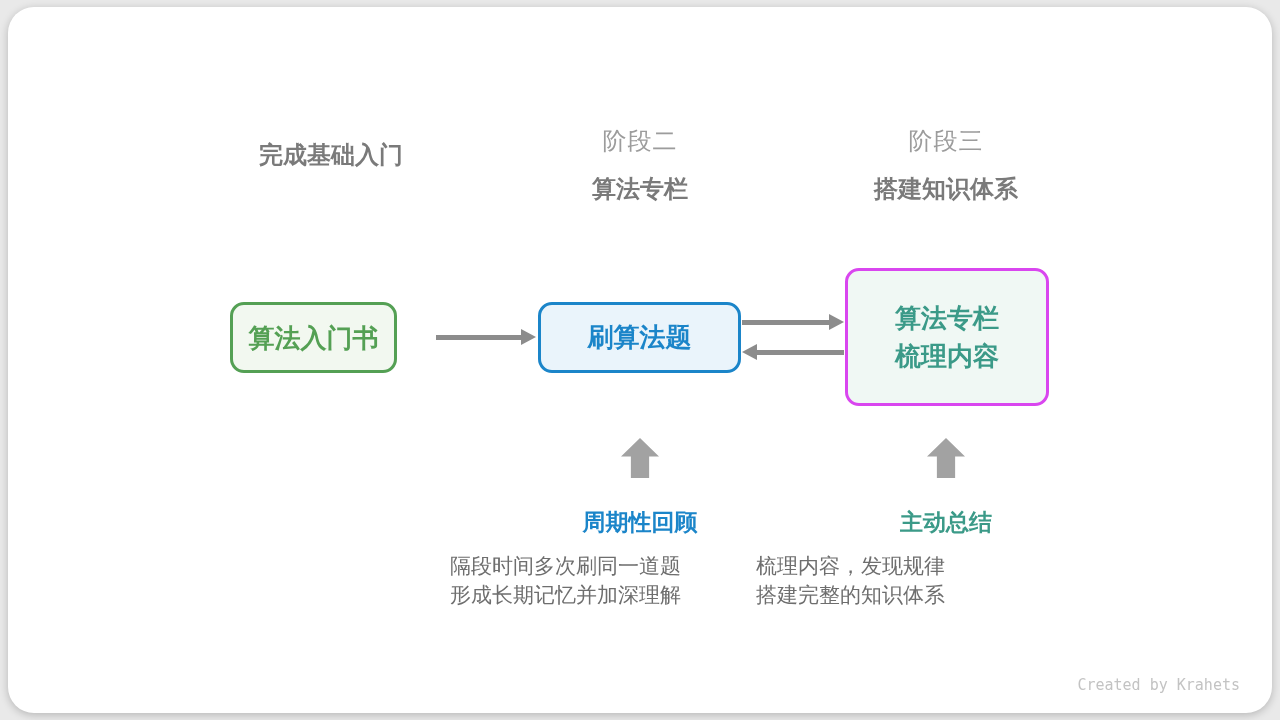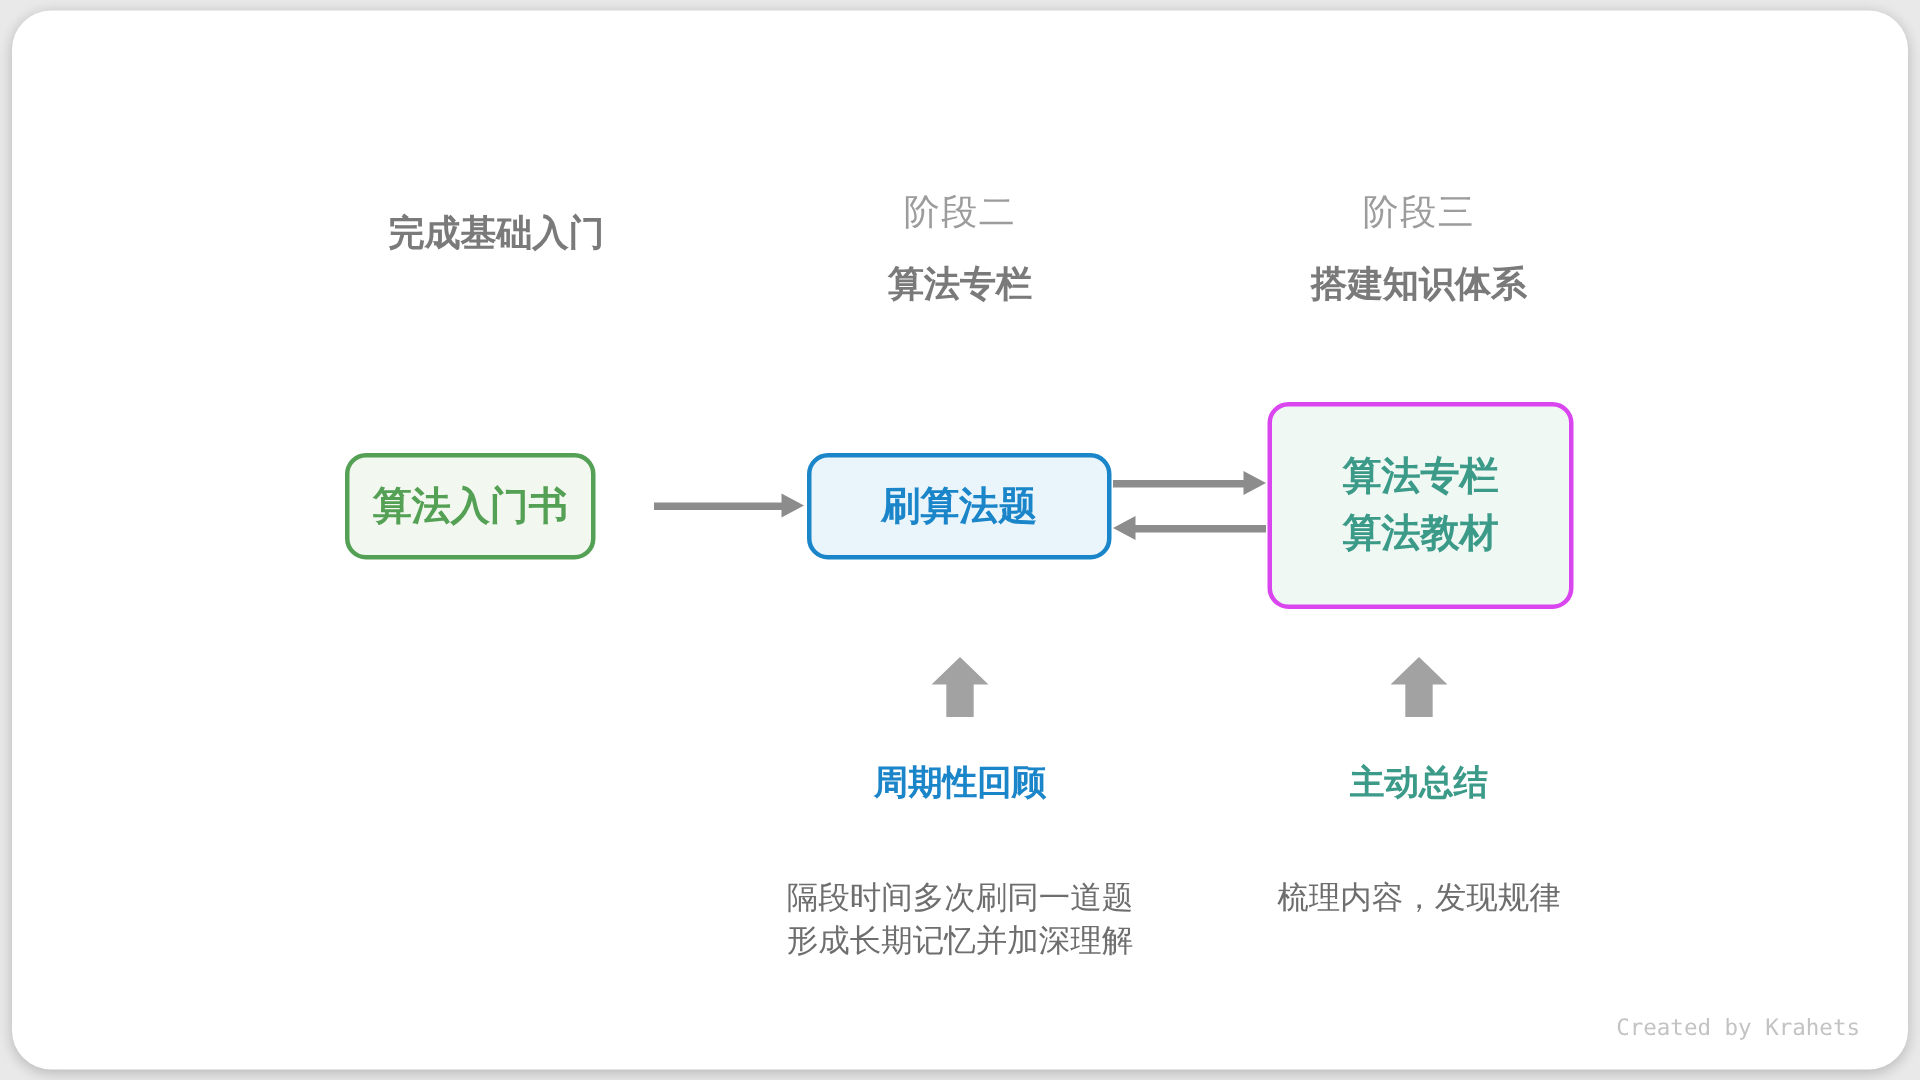--- a/index.html
+++ b/index.html
@@ -108,22 +108,22 @@
     text-align: center;
     font-size: 23px;
     font-weight: 700;
     line-height: 30px;
   }
   .ann-label.blue { color: #1b85c9; }
   .ann-label.teal { color: #3b9a88; }
   .ann-desc {
     position: absolute;
     width: 380px;
-    top: 584px;
-    text-align: center;
+    top: 552px;
+    text-align: left;
     font-size: 21px;
     line-height: 29px;
     color: #6e6e6e;
   }
   
   .credit {
     position: absolute;
     right: 40px;
     top: 676px;
     font-family: "DejaVu Sans Mono", "Liberation Mono", monospace;
@@ -149,21 +149,21 @@
 </div>
 
 <div class="node green">
   <div class="node-line">算法入门书</div>
 </div>
 <div class="node blue">
   <div class="node-line">刷算法题</div>
 </div>
 <div class="node teal">
   <div class="node-line">算法专栏</div>
-  <div class="node-line">算法教材</div>
+  <div class="node-line">梳理内容</div>
 </div>
 
 <div id="arrow-1" class="h-arrow to-right">
   <div class="shaft"></div>
   <div class="head"></div>
 </div>
 <div id="arrow-2" class="h-arrow to-right">
   <div class="shaft"></div>
   <div class="head"></div>
 </div>
@@ -176,15 +176,16 @@
 <div id="up-arrow-summary" class="block-arrow"></div>
 
 <div class="ann-label blue" style="left:490px;">周期性回顾</div>
 <div class="ann-desc" style="left:450px;">
   <div>隔段时间多次刷同一道题</div>
   <div>形成长期记忆并加深理解</div>
 </div>
 <div class="ann-label teal" style="left:796px;">主动总结</div>
 <div class="ann-desc" style="left:756px;">
   <div>梳理内容，发现规律</div>
+  <div>搭建完整的知识体系</div>
 </div>
 
 <div class="credit">Created by Krahets</div>
 
 </body></html>

